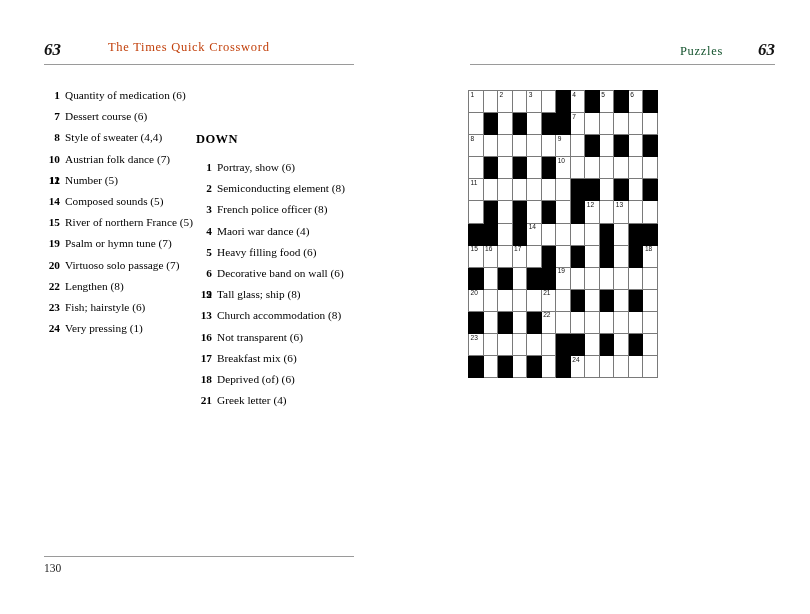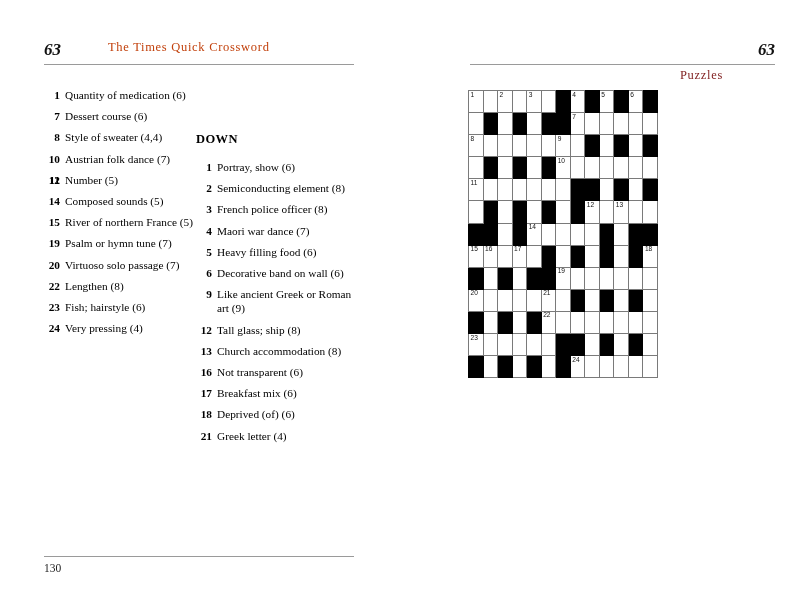--- a/index.html
+++ b/index.html
@@ -65,23 +65,22 @@
     letter-spacing: 0.7px;
     text-align: right;
   }
   .book-title-left  { left: 64px; }
   .section-title {
     position: absolute;
     top: 4px;
     right: 52px;
     font-family: "Liberation Serif", serif;
     font-size: 12.5px;
-    color: #7f1d1d;
+    color: #14532d;
     letter-spacing: 0.7px;
-    margin-top: 24px;
   }
 
   
   .foot {
     position: absolute;
     height: 24px;
   }
   .foot-left  { left: 44px;  top: 556px; width: 310px; }
   .foot-rule {
     position: absolute;
@@ -193,34 +192,34 @@
           <li class="clue"><span class="clue-num">8</span><span class="clue-text">Style of sweater (4,4)</span></li>
           <li class="clue"><span class="clue-num">10</span><span class="clue-text">Austrian folk dance (7)</span></li>
           <li class="clue"><span class="clue-num">11</span></li>
           <li class="clue"><span class="clue-num">12</span><span class="clue-text">Number (5)</span></li>
           <li class="clue"><span class="clue-num">14</span><span class="clue-text">Composed sounds (5)</span></li>
           <li class="clue"><span class="clue-num">15</span><span class="clue-text">River of northern France (5)</span></li>
           <li class="clue"><span class="clue-num">19</span><span class="clue-text">Psalm or hymn tune (7)</span></li>
           <li class="clue"><span class="clue-num">20</span><span class="clue-text">Virtuoso solo passage (7)</span></li>
           <li class="clue"><span class="clue-num">22</span><span class="clue-text">Lengthen (8)</span></li>
           <li class="clue"><span class="clue-num">23</span><span class="clue-text">Fish; hairstyle (6)</span></li>
-          <li class="clue"><span class="clue-num">24</span><span class="clue-text">Very pressing (4)</span></li>
+          <li class="clue"><span class="clue-num">24</span><span class="clue-text">Very pressing (1)</span></li>
         </ul>
     </div>
 
     <div class="clue-col col-down">
       <div class="clue-heading">DOWN</div>
       <ul class="clue-list" id="down-list">
           <li class="clue"><span class="clue-num">1</span><span class="clue-text">Portray, show (6)</span></li>
           <li class="clue"><span class="clue-num">2</span><span class="clue-text">Semiconducting element (8)</span></li>
           <li class="clue"><span class="clue-num">3</span><span class="clue-text">French police officer (8)</span></li>
-          <li class="clue"><span class="clue-num">4</span><span class="clue-text">Maori war dance (7)</span></li>
+          <li class="clue"><span class="clue-num">4</span><span class="clue-text">Maori war dance (4)</span></li>
           <li class="clue"><span class="clue-num">5</span><span class="clue-text">Heavy filling food (6)</span></li>
           <li class="clue"><span class="clue-num">6</span><span class="clue-text">Decorative band on wall (6)</span></li>
-          <li class="clue"><span class="clue-num">9</span><span class="clue-text">Like ancient Greek or Roman art (9)</span></li>
+          <li class="clue"><span class="clue-num">9</span></li>
           <li class="clue"><span class="clue-num">12</span><span class="clue-text">Tall glass; ship (8)</span></li>
           <li class="clue"><span class="clue-num">13</span><span class="clue-text">Church accommodation (8)</span></li>
           <li class="clue"><span class="clue-num">16</span><span class="clue-text">Not transparent (6)</span></li>
           <li class="clue"><span class="clue-num">17</span><span class="clue-text">Breakfast mix (6)</span></li>
           <li class="clue"><span class="clue-num">18</span><span class="clue-text">Deprived (of) (6)</span></li>
           <li class="clue"><span class="clue-num">21</span><span class="clue-text">Greek letter (4)</span></li>
         </ul>
     </div>
 
     <div class="foot foot-left">

